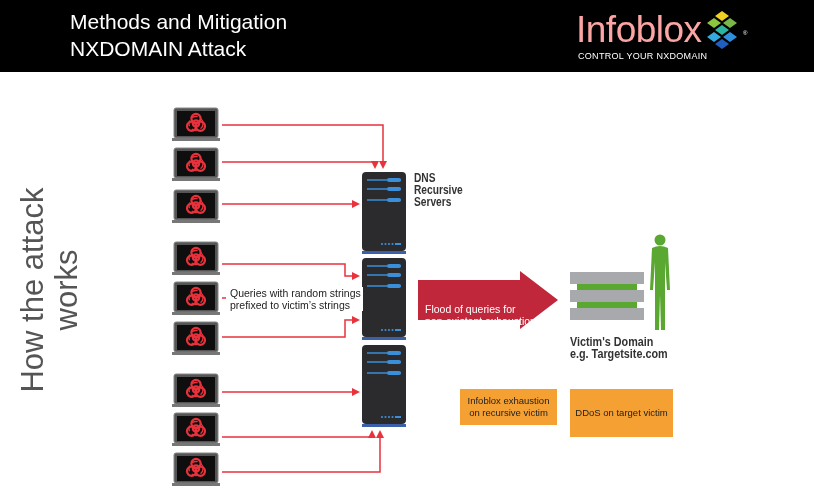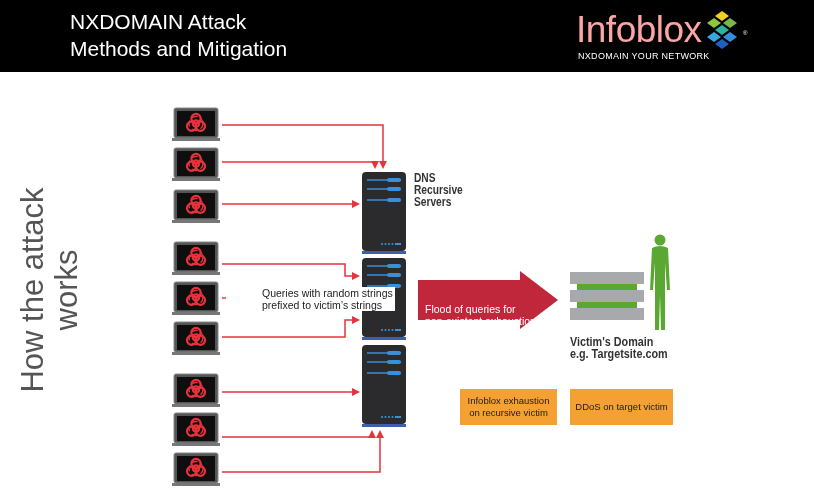--- a/index.html
+++ b/index.html
@@ -6,37 +6,37 @@
   body { width: 814px; height: 492px; background: #ffffff; position: relative; overflow: hidden; font-family: "Liberation Sans", sans-serif; }
   .header { position: absolute; left: 0; top: 0; width: 814px; height: 72px; background: #000000; }
   .title { position: absolute; left: 70px; top: 8px; color: #ffffff; font-size: 21px; line-height: 27px; font-family: "Liberation Sans", sans-serif; }
   .logo-text { position: absolute; left: 576px; top: 10px; color: #fca5a5; font-size: 37px; line-height: 40px; font-family: "Liberation Sans", sans-serif; letter-spacing: -0.5px; }
   .logo-tag { position: absolute; left: 578px; top: 51px; color: #ffffff; font-size: 9px; letter-spacing: 0.3px; font-family: "Liberation Sans", sans-serif; }
   .logo-mark { position: absolute; left: 702px; top: 10px; width: 50px; height: 45px; }
   .side-label { position: absolute; left: 16px; top: 290px; width: 240px; text-align: center; transform: translate(-120px, 0) rotate(-90deg); transform-origin: 120px 0; color: #555555; font-size: 31px; line-height: 34px; font-family: "Liberation Sans", sans-serif; }
   svg.diagram { position: absolute; left: 0; top: 0; }
   .lbl { position: absolute; font-family: "Liberation Sans", sans-serif; }
   .dns-label { left: 414px; top: 172px; font-size: 12px; line-height: 12px; font-weight: bold; color: #333; transform: scaleX(0.85); transform-origin: left top; }
-  .queries-label { left: 228px; top: 287px; font-size: 10.5px; line-height: 12px; color: #222; background: #fff; padding: 0 2px; margin-left: 32px; }
+  .queries-label { left: 228px; top: 287px; font-size: 10.5px; line-height: 12px; color: #222; background: #fff; padding: 0 2px; }
   .flood-label { left: 425px; top: 288px; font-size: 10.5px; line-height: 12px; color: #ffffff; margin-top: 15px; }
   .victim-label { left: 570px; top: 336px; font-size: 12px; line-height: 12px; font-weight: bold; color: #333; transform: scaleX(0.9); transform-origin: left top; }
   .orange-box { position: absolute; background: #f5a033; color: #222; font-size: 9.5px; line-height: 12px; display: flex; align-items: center; justify-content: center; text-align: center; font-family: "Liberation Sans", sans-serif; }
   .box1 { left: 460px; top: 389px; width: 97px; height: 36px; }
-  .box2 { left: 570px; top: 389px; width: 103px; height: 36px; }
+  .box2 { left: 570px; top: 389px; width: 103px; height: 48px; }
 </style>
 </head>
 <body>
 
 <div class="header">
   <div class="title">
+    <div>Methods and Mitigation</div>
     <div>NXDOMAIN Attack</div>
-    <div>Methods and Mitigation</div>
   </div>
   <div class="logo-text">Infoblox</div>
-  <div class="logo-tag">NXDOMAIN YOUR NETWORK</div>
+  <div class="logo-tag">CONTROL YOUR NXDOMAIN</div>
   <svg class="logo-mark" viewBox="0 0 50 45">
     <g id="logo-diamonds">
         <path d="M20,1 L27,6 L20,11 L13,6 Z" fill="#f0d020"></path>
         <path d="M12,8 L19,13 L12,18 L5,13 Z" fill="#8cc63f"></path>
         <path d="M28,8 L35,13 L28,18 L21,13 Z" fill="#7ab648"></path>
         <path d="M20,15 L27,20 L20,25 L13,20 Z" fill="#2bb5a0"></path>
         <path d="M12,22 L19,27 L12,32 L5,27 Z" fill="#35a8e0"></path>
         <path d="M28,22 L35,27 L28,32 L21,27 Z" fill="#2f8fde"></path>
         <path d="M20,29 L27,34 L20,39 L13,34 Z" fill="#1f5fc0"></path>
       </g>

